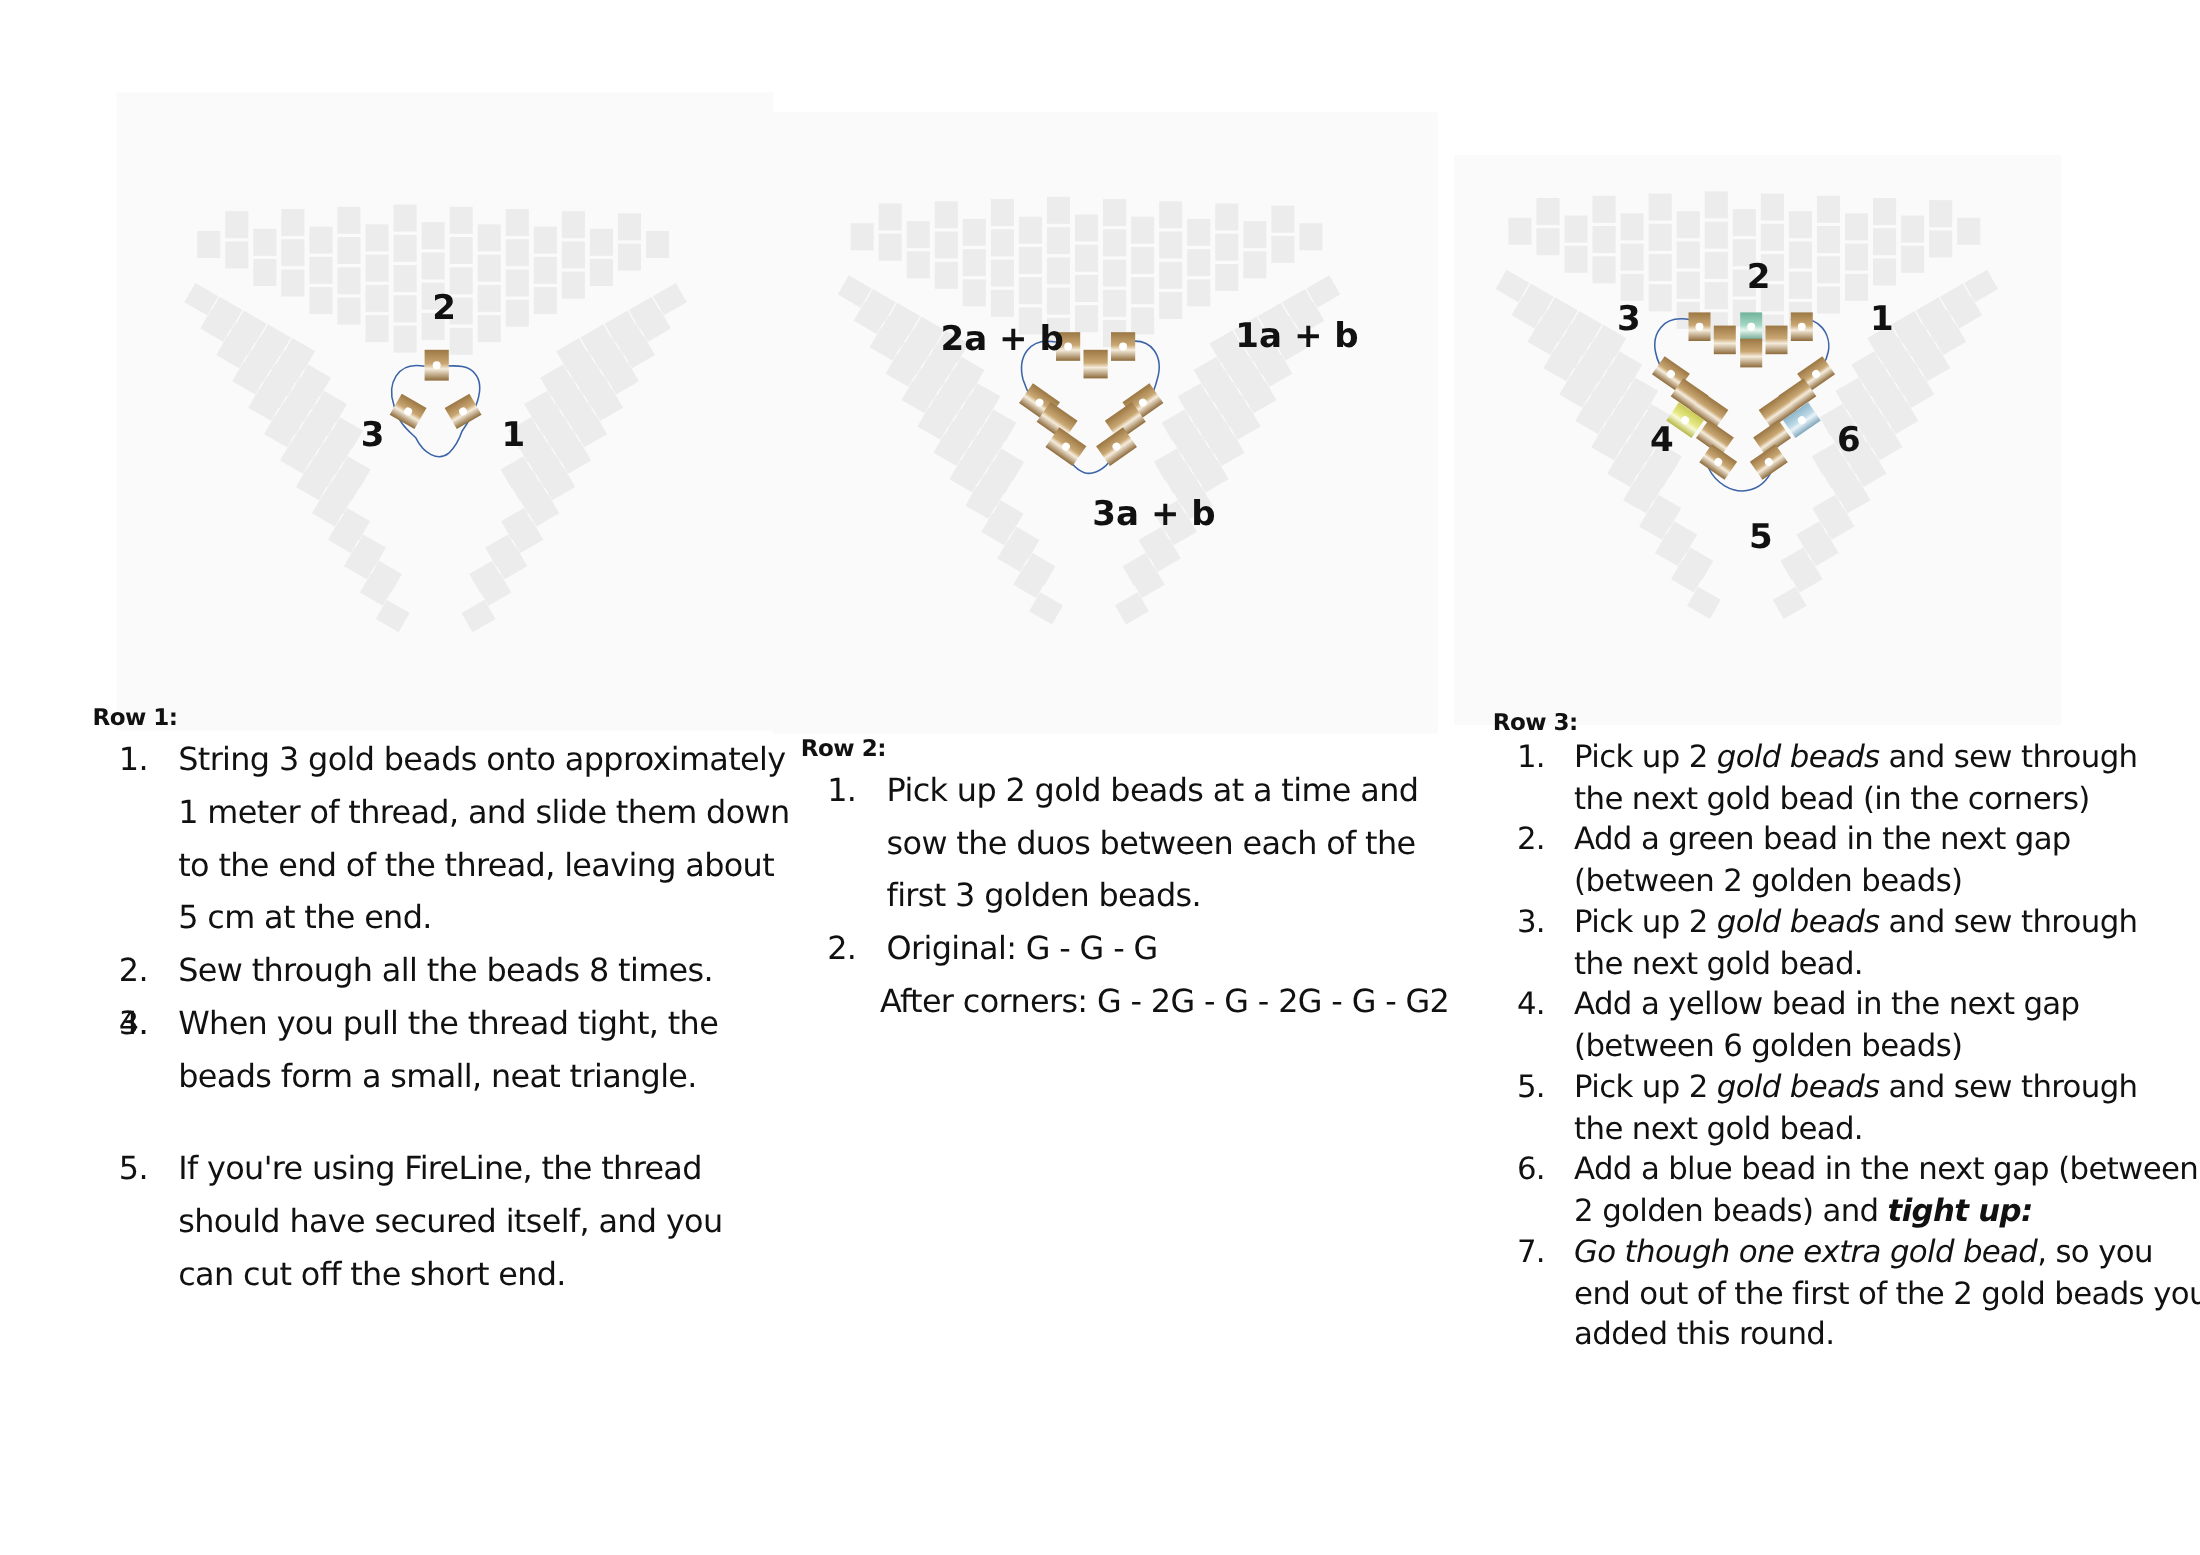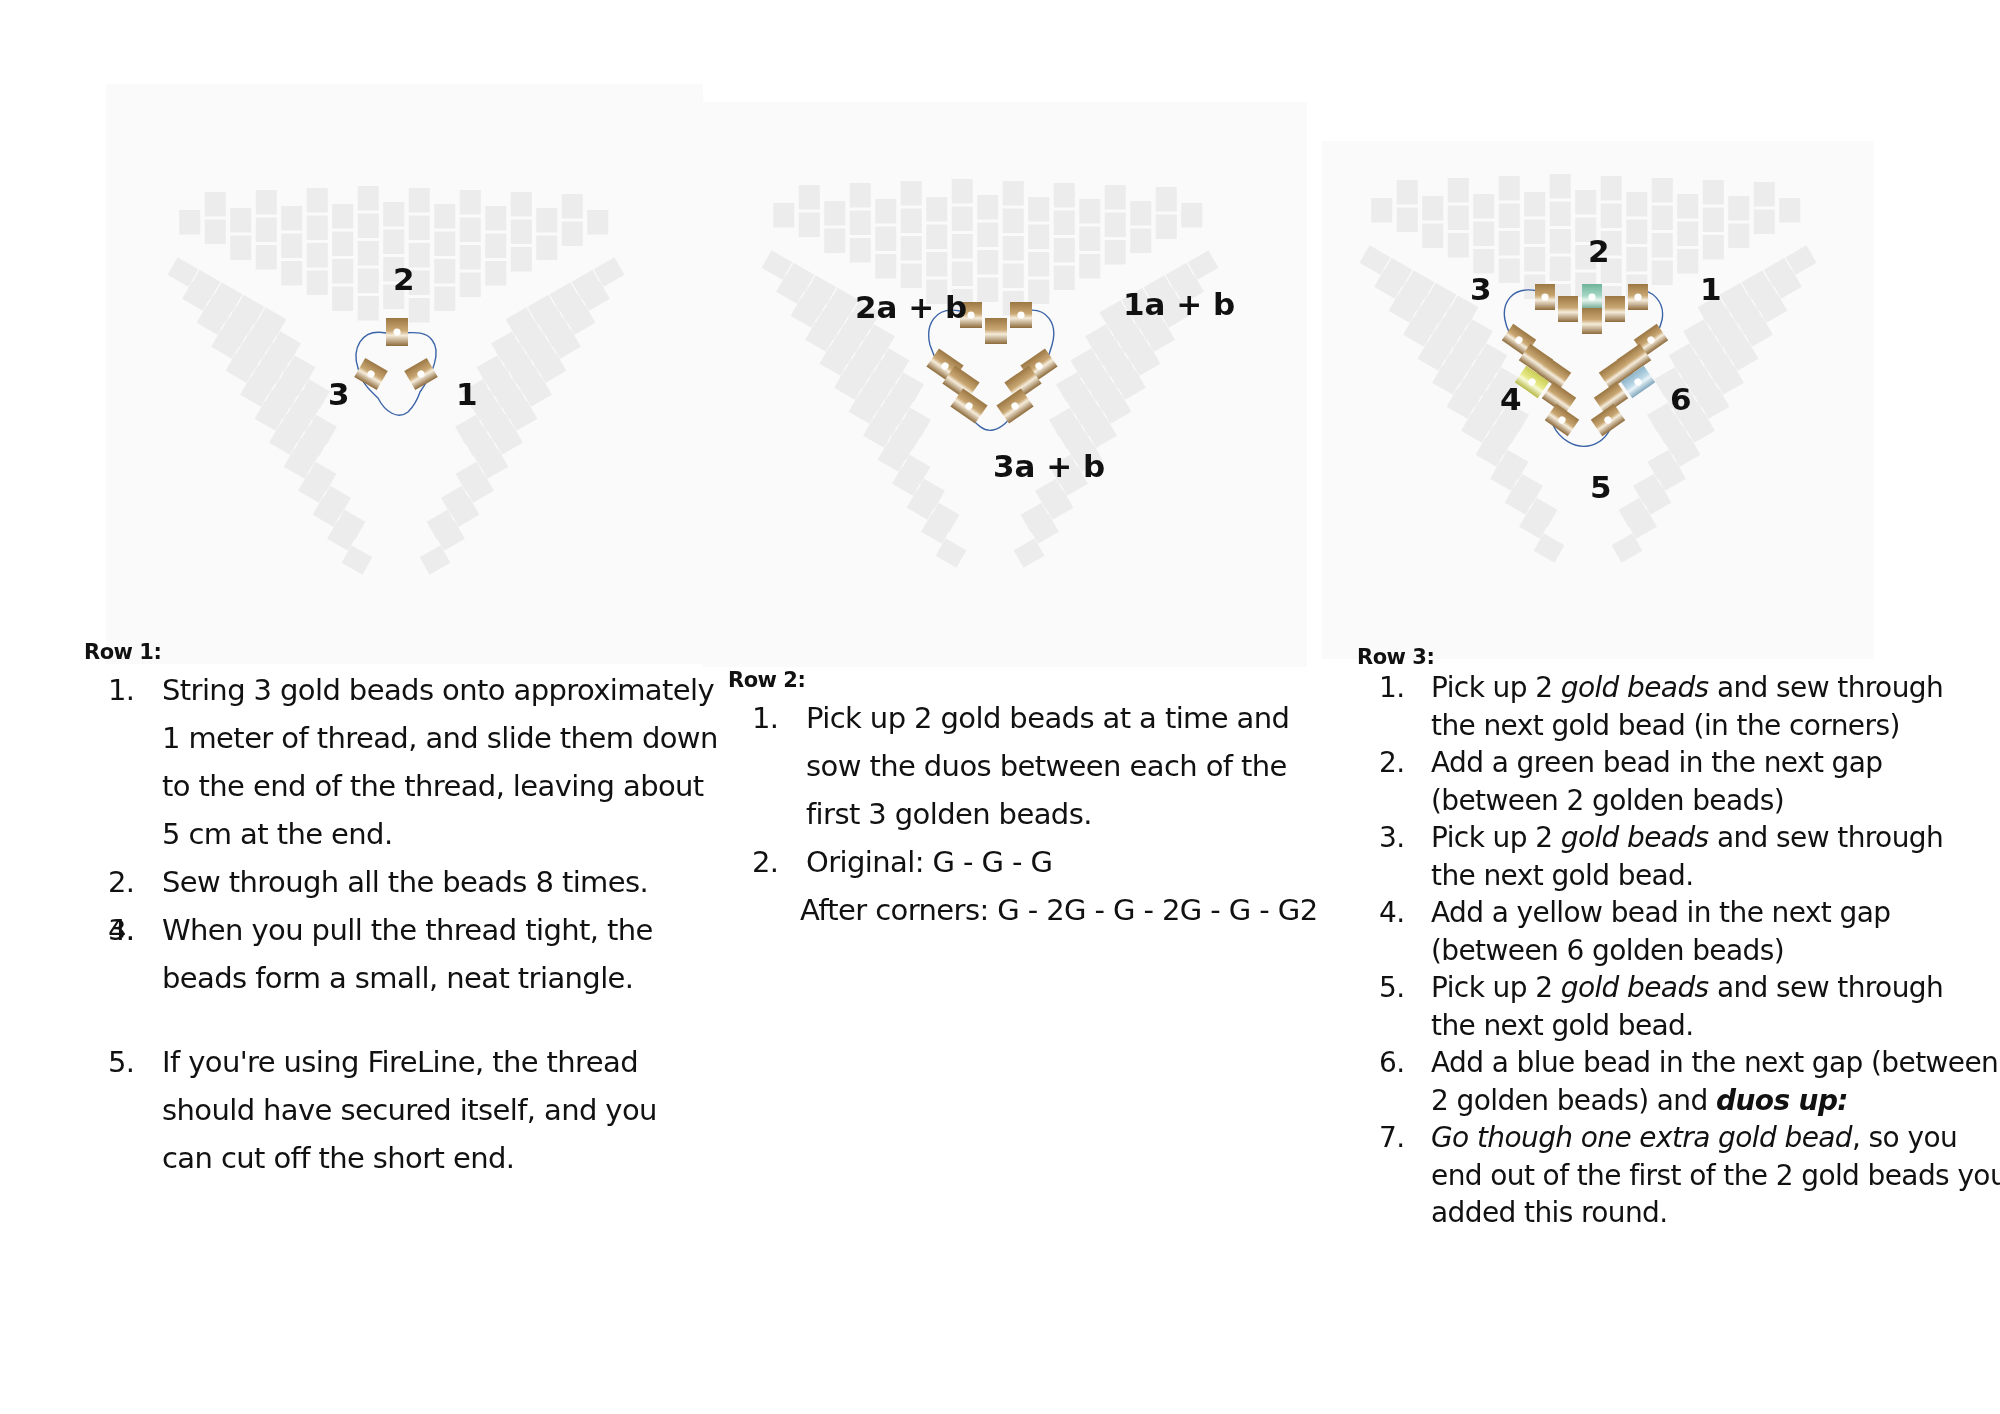--- a/index.html
+++ b/index.html
@@ -661,20 +661,20 @@
     <li>
         <span class="num">4.</span>
         <span class="txt" style="width:510px;">Add a yellow bead in the next gap (between 6 golden beads)</span>
       </li>
     <li>
         <span class="num">5.</span>
         <span class="txt" style="width:560px;"><span>Pick up 2 </span><em>gold beads</em><span> and sew through the next gold bead.</span></span>
       </li>
     <li>
         <span class="num">6.</span>
-        <span class="txt" style="width:590px;"><span>Add a blue bead in the next gap (between 2 golden beads) and </span><strong><em>duos up:</em></strong></span>
+        <span class="txt" style="width:590px;"><span>Add a blue bead in the next gap (between 2 golden beads) and </span><strong><em>tight up:</em></strong></span>
       </li>
     <li>
         <span class="num">7.</span>
         <span class="txt" style="width:580px;"><em>Go though one extra gold bead</em><span>, so you end out of the first of the 2 gold beads you added this round.</span></span>
       </li>
   </ol>
 </div>
 
 </body></html>

